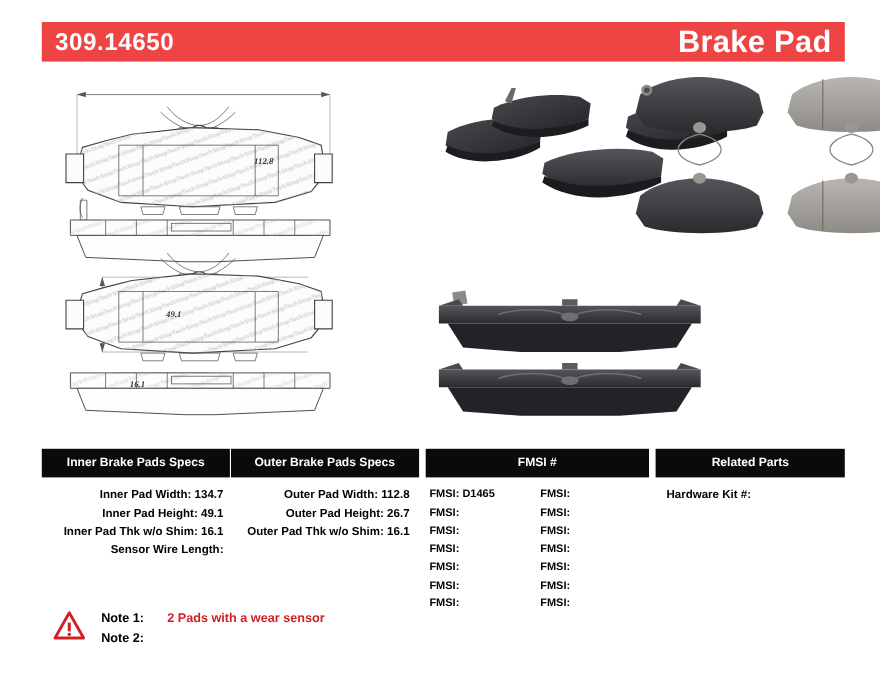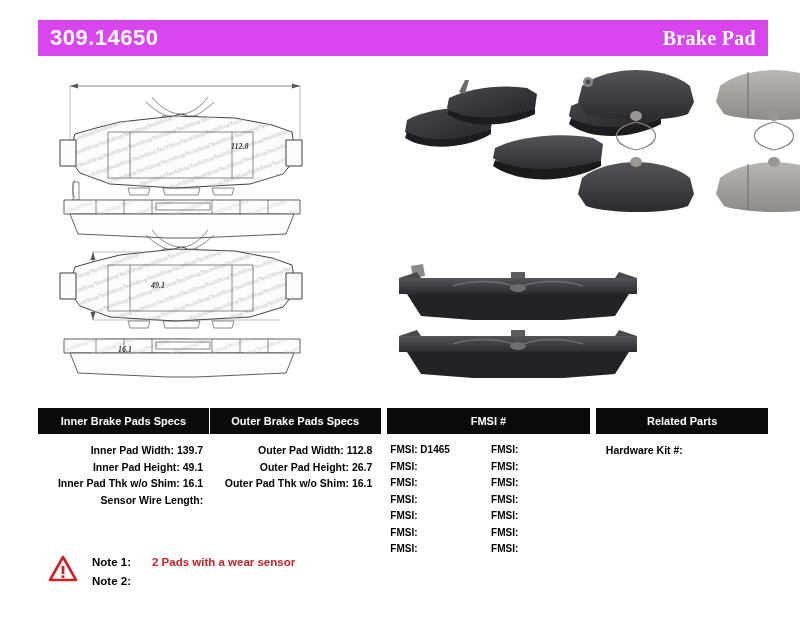--- a/index.html
+++ b/index.html
@@ -1,24 +1,24 @@
 <!DOCTYPE html>
 <html><head>
 <meta charset="utf-8">
 <style>
   html,body{margin:0;padding:0;background:#fff;}
   body{width:800px;height:619px;position:relative;overflow:hidden;
        font-family:"Liberation Sans",sans-serif;color:#000;}
 
   
   .titlebar{position:absolute;left:38px;top:20px;width:730px;height:36px;
-            background:#d946ef;display:flex;align-items:center;
+            background:#ef4444;display:flex;align-items:center;
             justify-content:space-between;padding:0 12px;box-sizing:border-box;}
   .titlebar .part{color:#fff;font-size:22px;font-weight:bold;letter-spacing:.5px;}
-  .titlebar .kind{color:#fff;font-size:20px;font-weight:bold;letter-spacing:.3px;font-family:Liberation Serif, serif;}
+  .titlebar .kind{color:#fff;font-size:28px;font-weight:bold;letter-spacing:.3px;}
 
   
   .drawings{position:absolute;left:0;top:62px;width:800px;height:330px;}
   .dim-label{position:absolute;font-family:"Liberation Serif",serif;
              font-style:italic;font-weight:bold;font-size:8px;color:#333;
              white-space:nowrap;}
 
   svg{display:block;}
   .ln{stroke:#55575a;stroke-width:.7;fill:none;}
   .thin{stroke:#7d7f82;stroke-width:.5;fill:none;}
@@ -268,21 +268,21 @@
   <div class="hdr-row">
     <div class="hdr h-inner">Inner Brake Pads Specs</div>
     <div class="hdr h-outer">Outer Brake Pads Specs</div>
     <div class="hdr h-fmsi">FMSI #</div>
     <div class="hdr h-rel">Related Parts</div>
   </div>
 
   <div class="body-row">
 
     <div class="col-inner">
-      <div class="spec">Inner Pad Width: 139.7</div>
+      <div class="spec">Inner Pad Width: 134.7</div>
       <div class="spec">Inner Pad Height: 49.1</div>
       <div class="spec">Inner Pad Thk w/o Shim: 16.1</div>
       <div class="spec">Sensor Wire Length:</div>
     </div>
 
     <div class="col-outer">
       <div class="spec">Outer Pad Width: 112.8</div>
       <div class="spec">Outer Pad Height: 26.7</div>
       <div class="spec">Outer Pad Thk w/o Shim: 16.1</div>
     </div>

